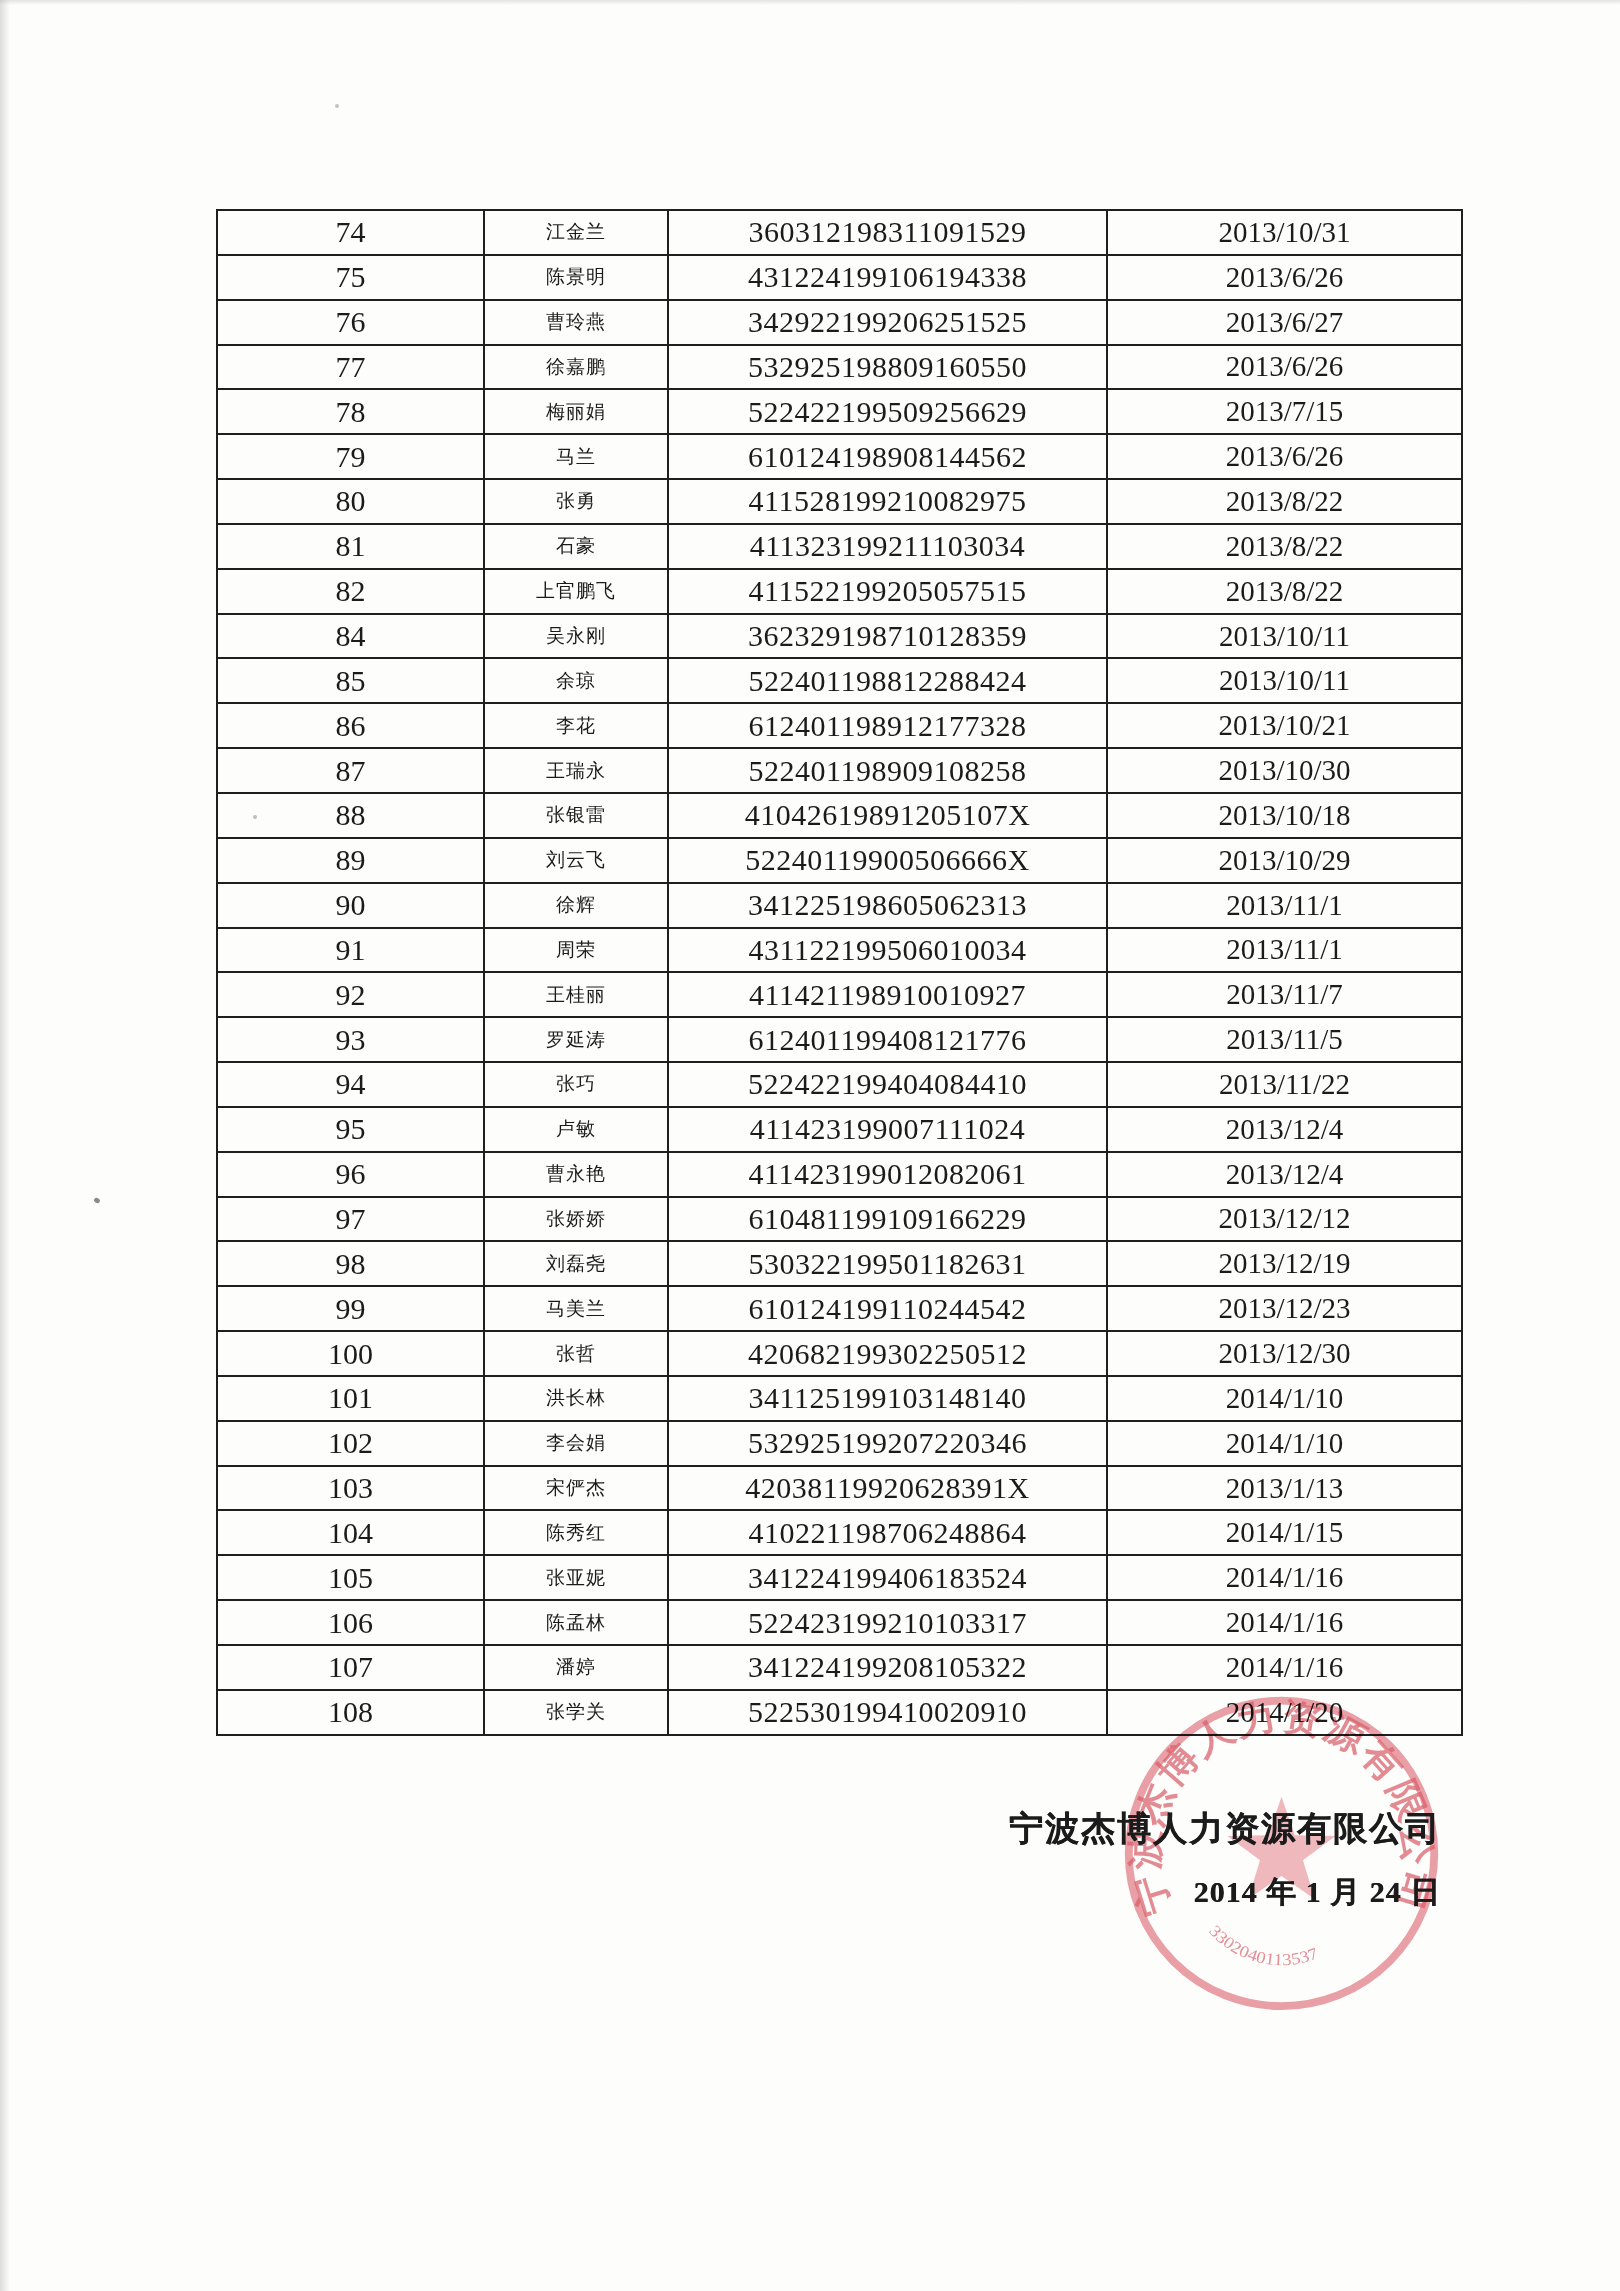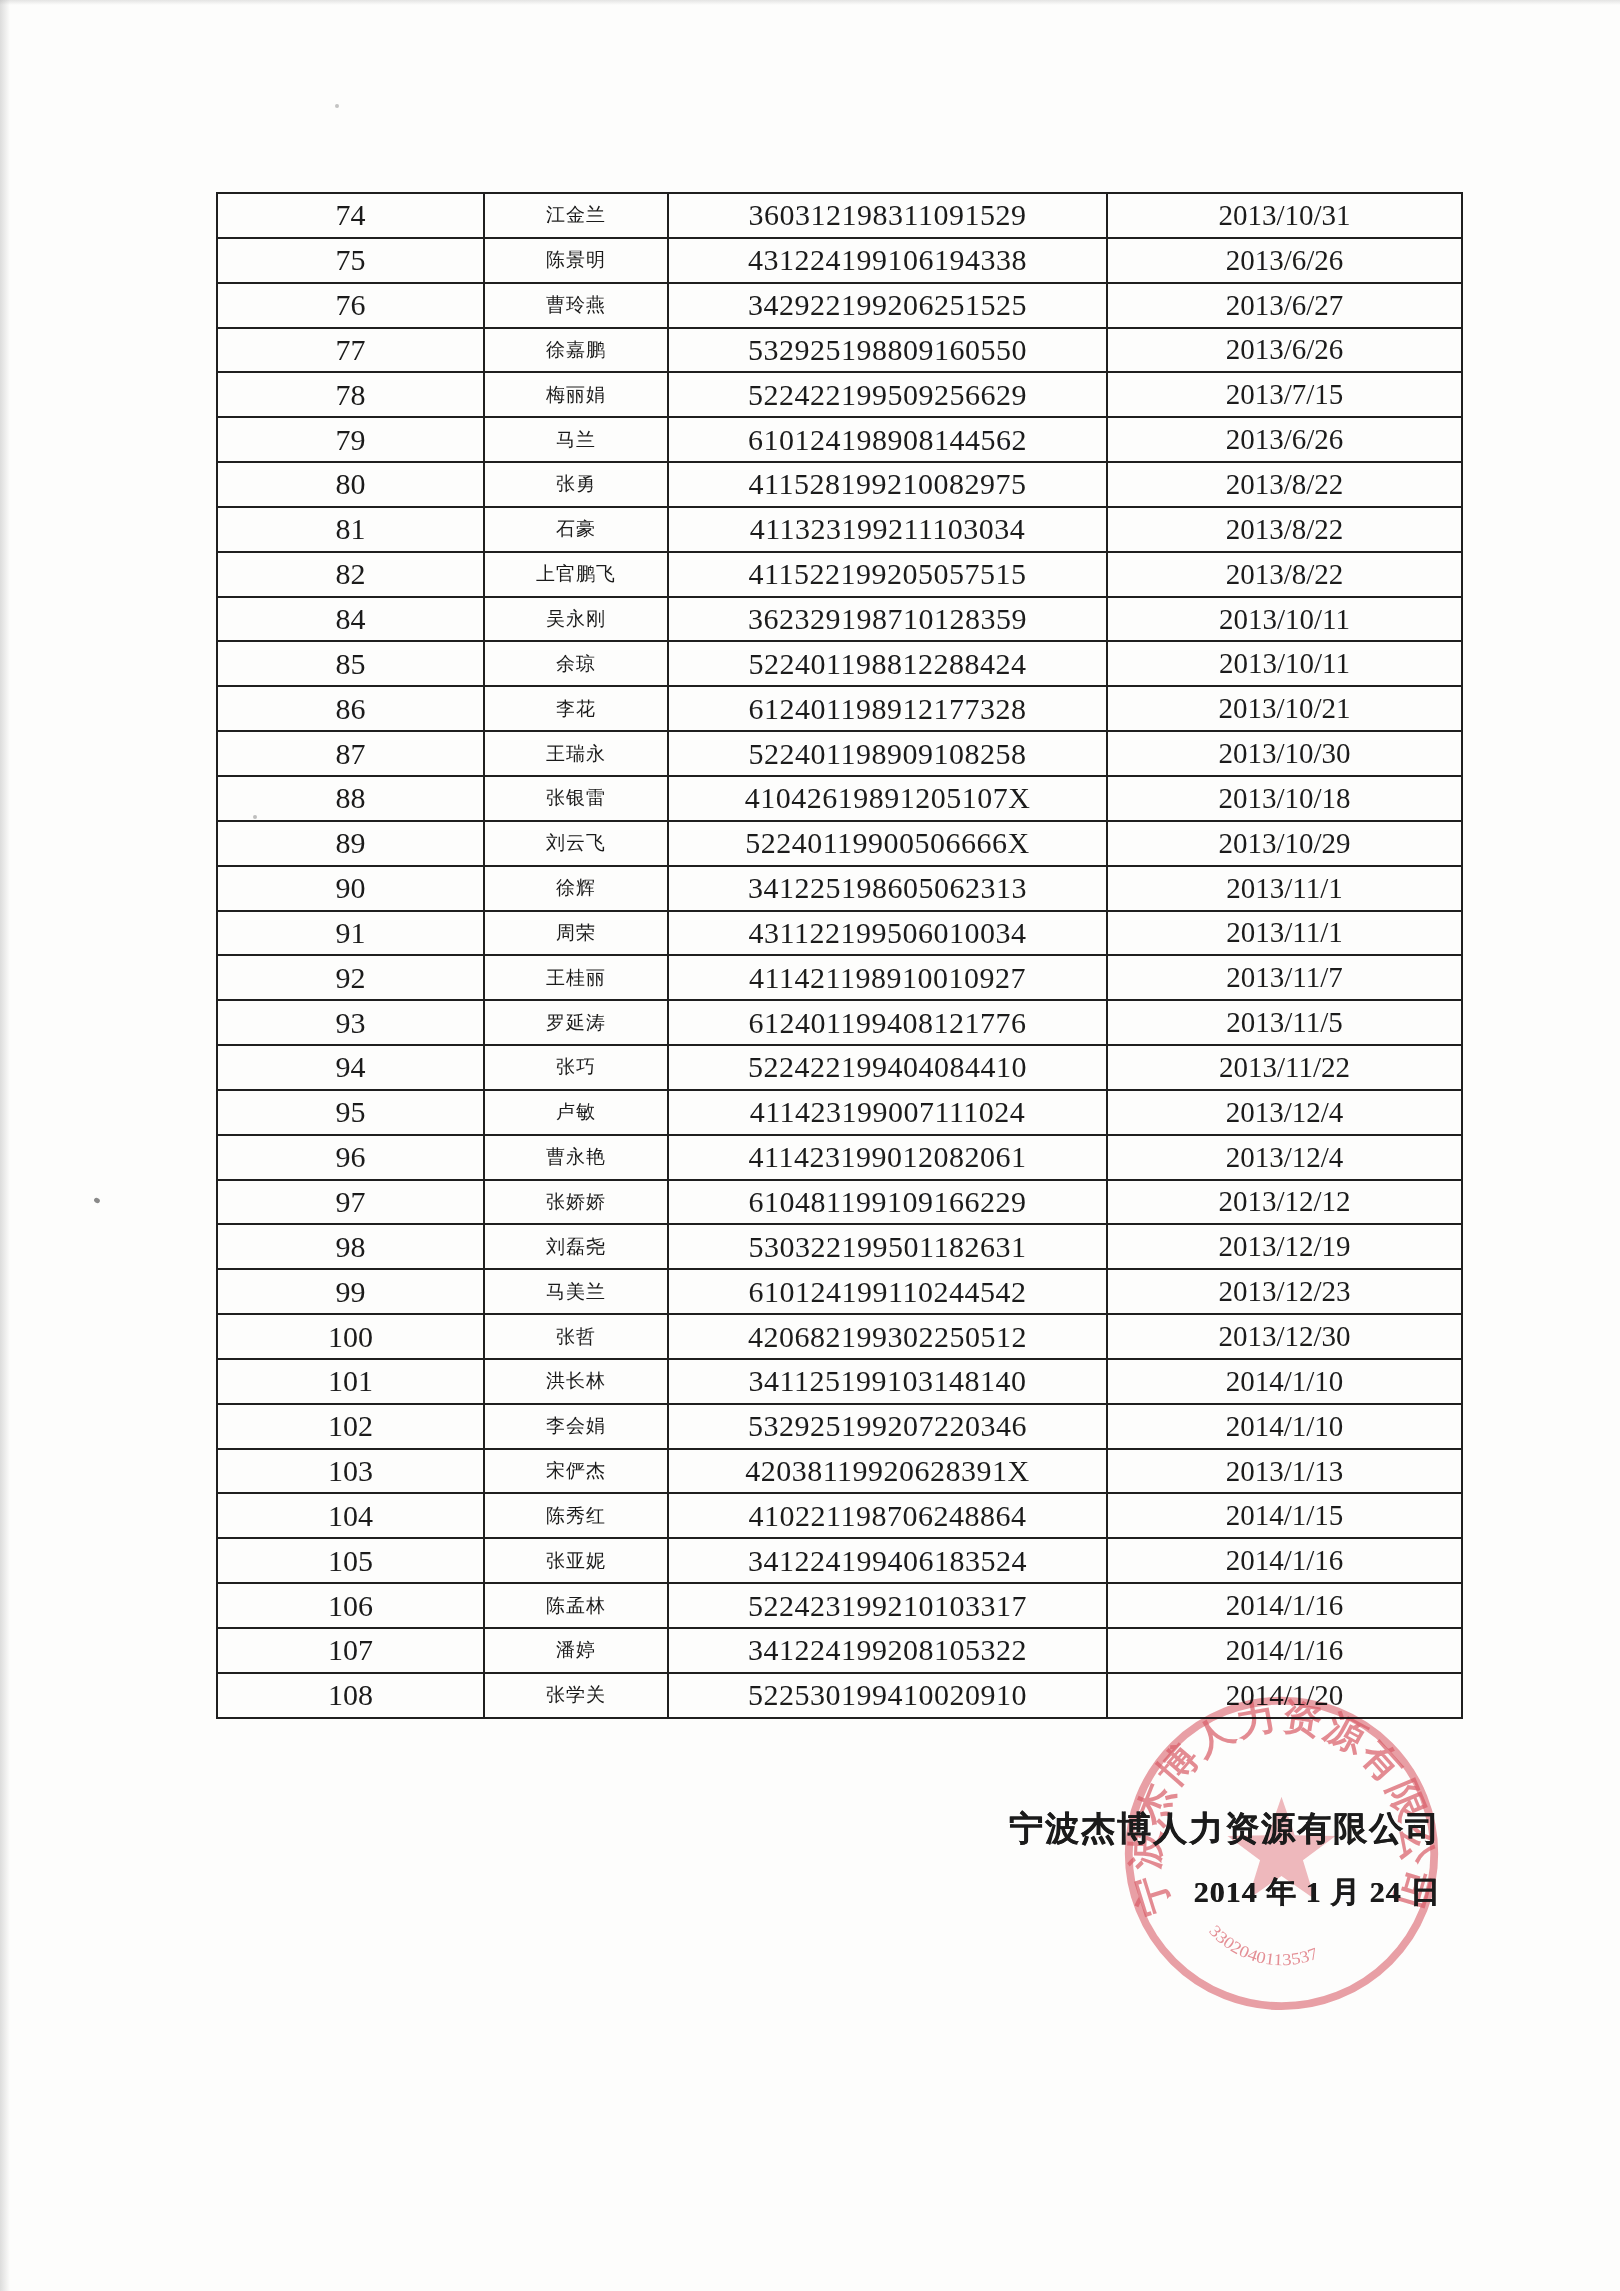--- a/index.html
+++ b/index.html
@@ -16,21 +16,21 @@
   .scan-edge-top{
     position:absolute;left:0;top:0;width:1620px;height:4.9px;
     background:linear-gradient(to bottom,rgba(170,170,170,.3),rgba(170,170,170,0));
   }
   .speckle{position:absolute;background:#8a8a8a;border-radius:50%;}
   .sp1{left:94px;top:1198px;width:5.9px;height:4.9px;transform:rotate(35deg);}
   .sp2{left:335px;top:104px;width:3.9px;height:3.9px;opacity:.5;}
   .sp3{left:253px;top:815px;width:3.9px;height:3.9px;opacity:.55;}
 
   table.roster{
-    position:absolute;left:216px;top:192px;
+    position:absolute;left:216px;top:209px;
     width:1243px;height:1527px;
     border-collapse:collapse;table-layout:fixed;
   }
   table.roster td{
     border:2px solid #1f1f1f;
     text-align:center;vertical-align:middle;
     padding:0;white-space:nowrap;overflow:hidden;
   }
   td.c-no  {width:265px;font-size:30px;}
   td.c-name{width:182px;font-size:19px;letter-spacing:1px;}

